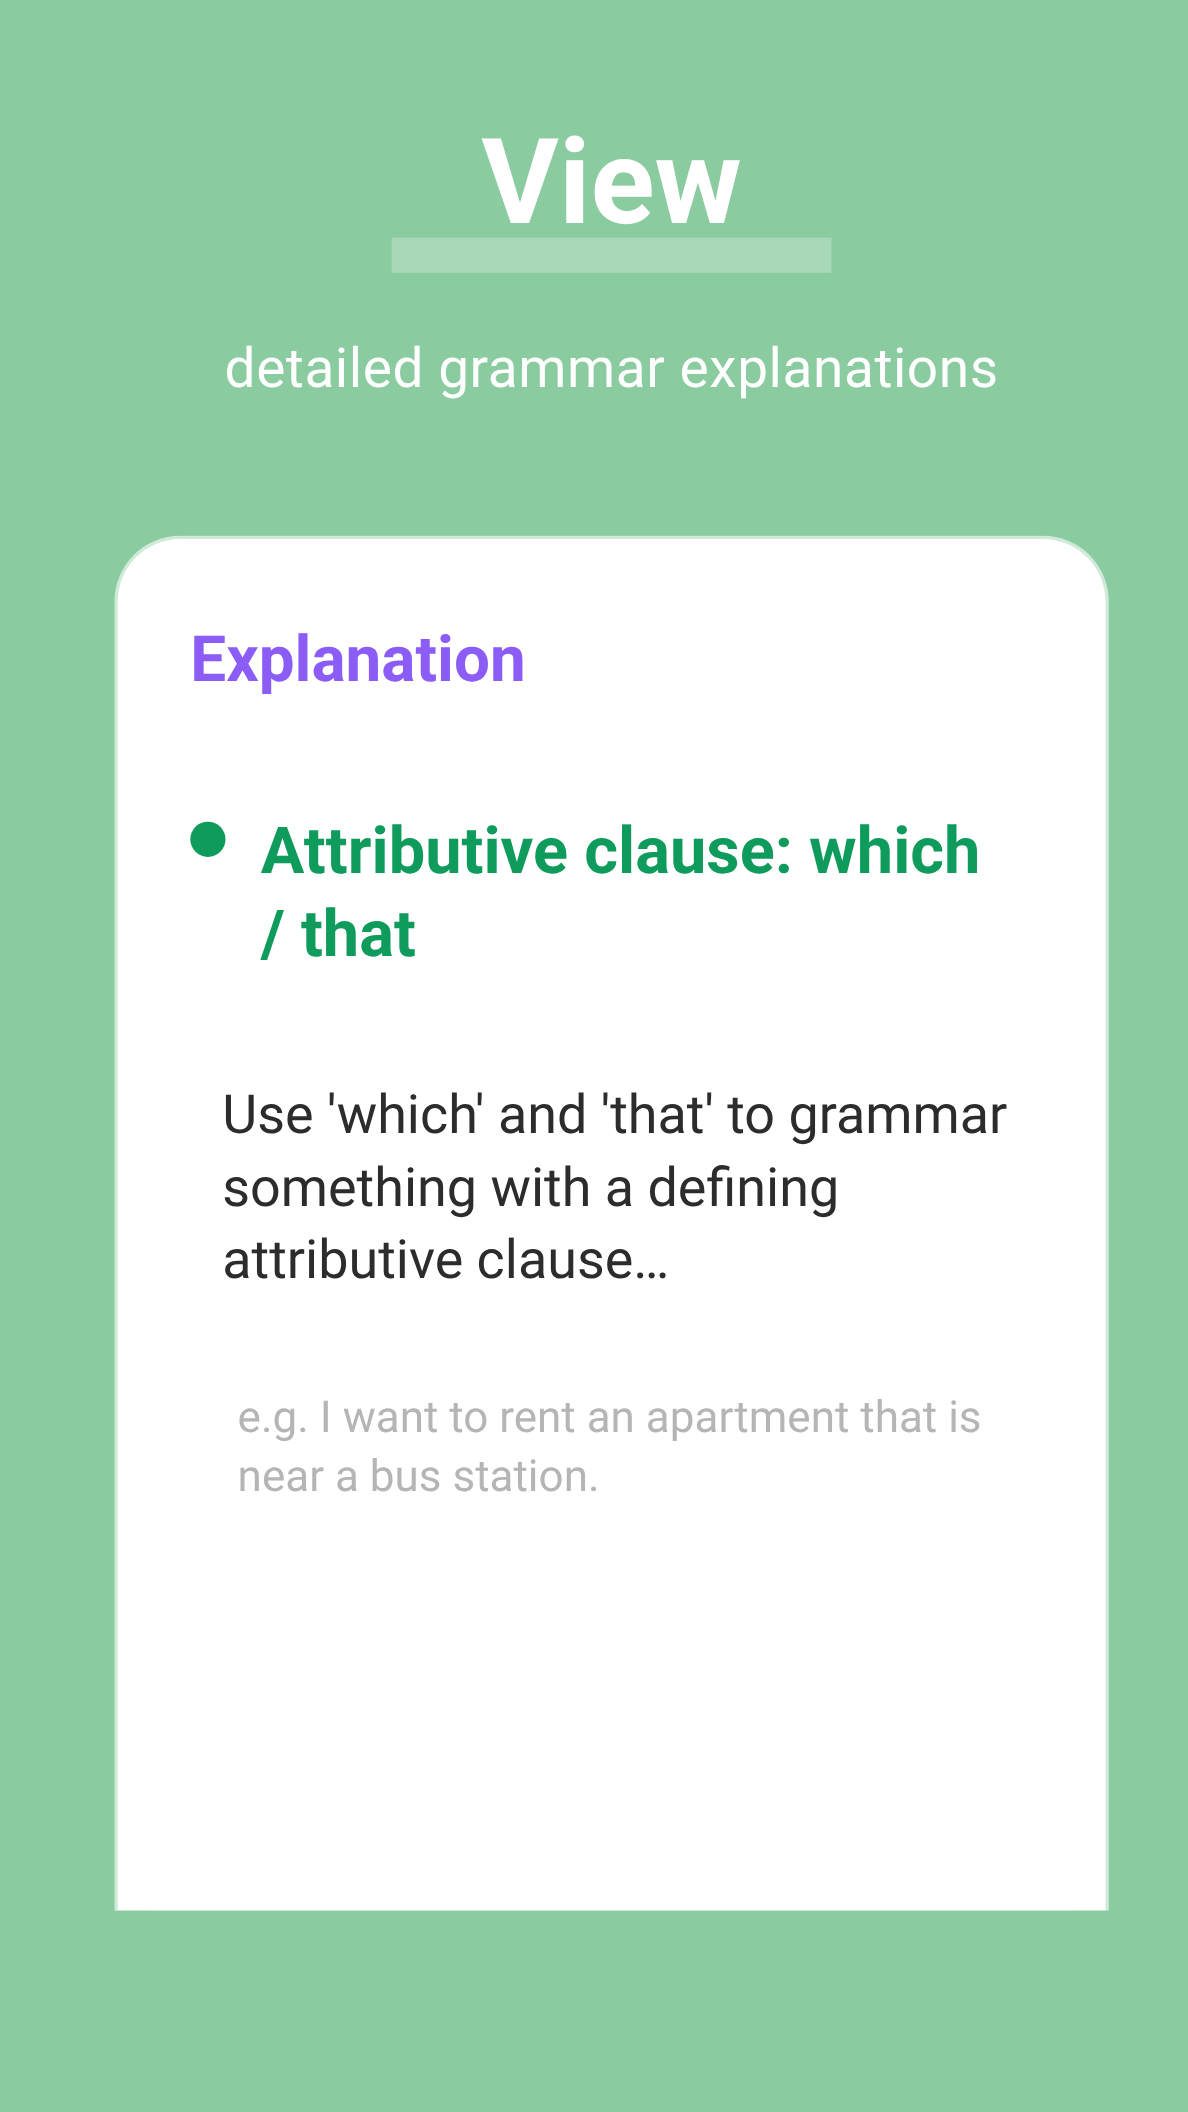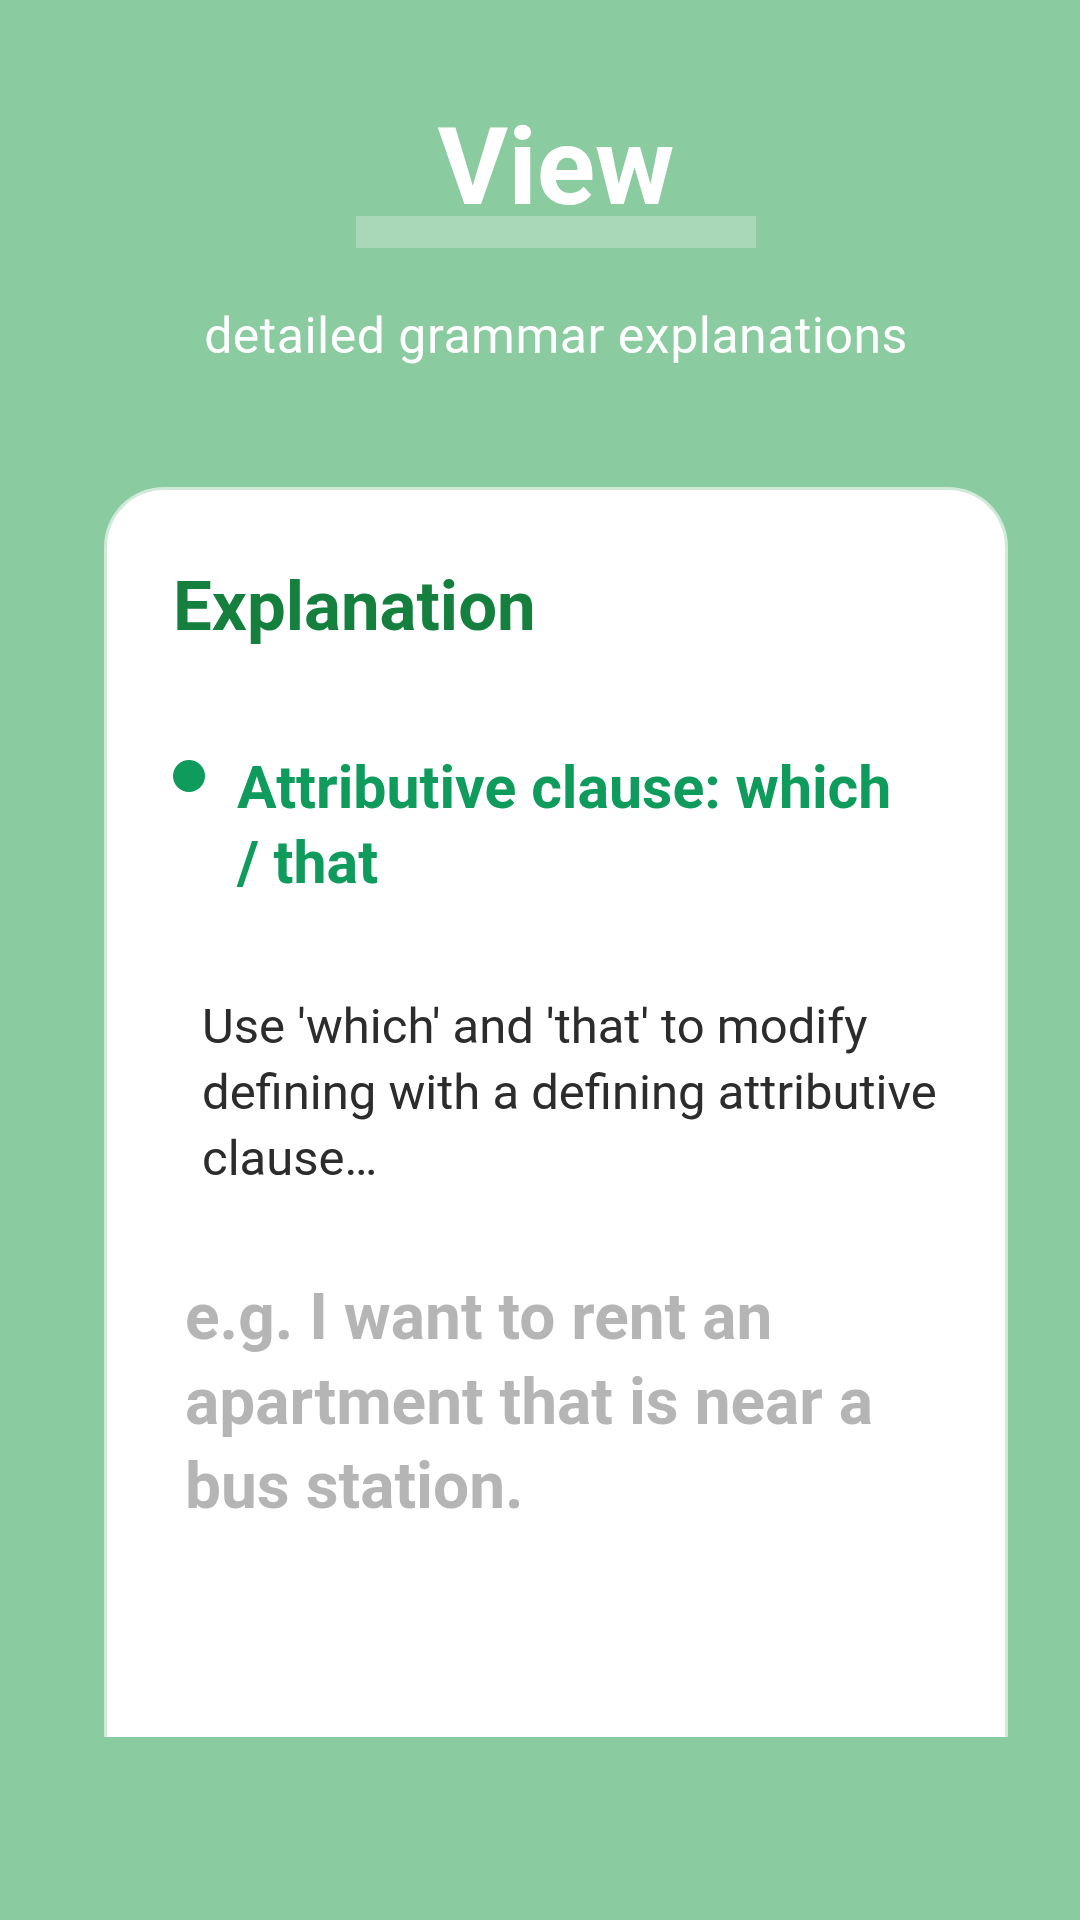--- a/index.html
+++ b/index.html
@@ -46,23 +46,23 @@
       margin: 90px auto 0;
       width: 904px;
       background-color: #FFFFFF;
       border-radius: 60px 60px 0 0;
       border: 3px solid rgba(139, 203, 160, 0.4);
       border-bottom: none;
       padding: 60px 50px 80px;
       min-height: 1250px;
     }
     .card-heading {
-      font-size: 69px;
+      font-size: 58px;
       font-weight: 700;
-      color: #15803d;
+      color: #8b5cf6;
       margin-bottom: 55px;
     }
     .bullet-row {
       display: flex;
       align-items: flex-start;
       margin-bottom: 45px;
     }
     .bullet-dot {
       width: 13px;
       height: 13px;
@@ -80,25 +80,25 @@
     }
     .body-text {
       font-size: 49px;
       font-weight: 400;
       color: #2C2C2C;
       line-height: 1.35;
       margin-left: 29px;
       margin-bottom: 52px;
     }
     .example-text {
-      font-size: 64px;
-      font-weight: 700;
+      font-size: 40px;
+      font-weight: 400;
       color: #B5B5B5;
       line-height: 1.32;
-      margin-left: 12px;
+      margin-left: 43px;
       margin-bottom: 8px;
     }
   </style>
 </head>
 <body>
 
 <div class="header">
   <div class="title-word">
     <span>View</span>
     <div class="title-underline"></div>
@@ -107,16 +107,16 @@
 </div>
 
 <div class="card">
   <div class="card-heading">Explanation</div>
 
   <div class="bullet-row">
     <div class="bullet-dot"></div>
     <div class="bullet-title">Attributive clause: which / that</div>
   </div>
 
-  <div class="body-text">Use 'which' and 'that' to modify defining with a defining attributive clause…</div>
+  <div class="body-text">Use 'which' and 'that' to grammar something with a defining attributive clause…</div>
 
   <div class="example-text">e.g. I want to rent an apartment that is near a bus station.</div>
 </div>
 
 </body></html>

